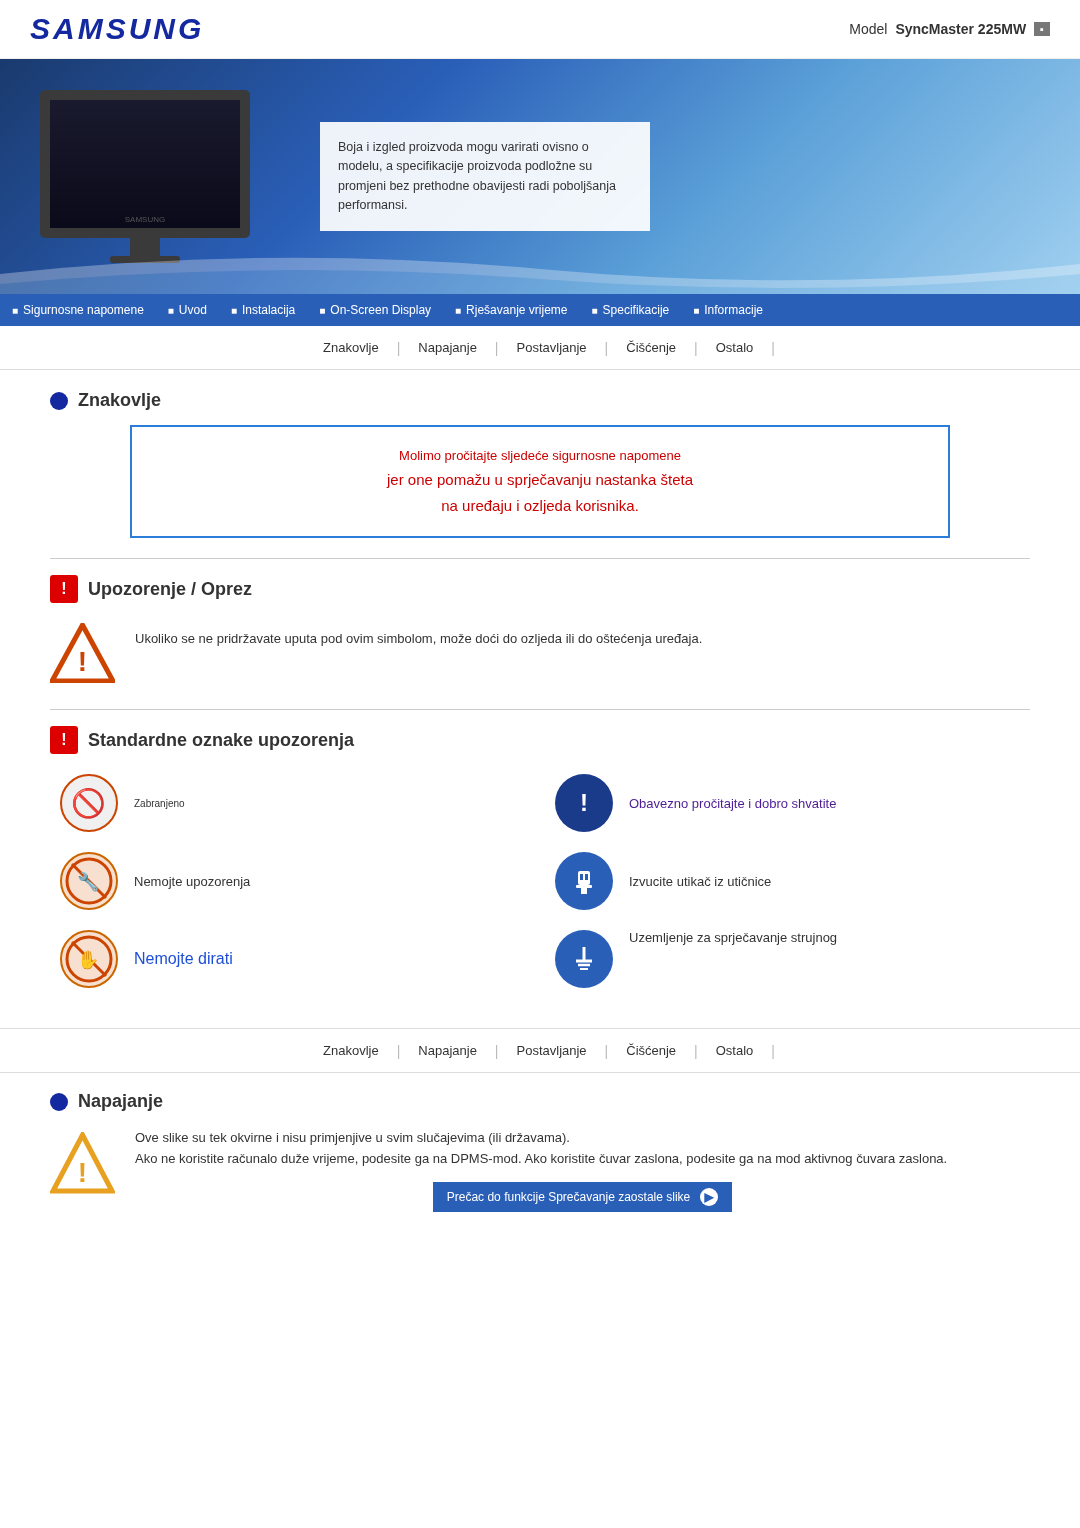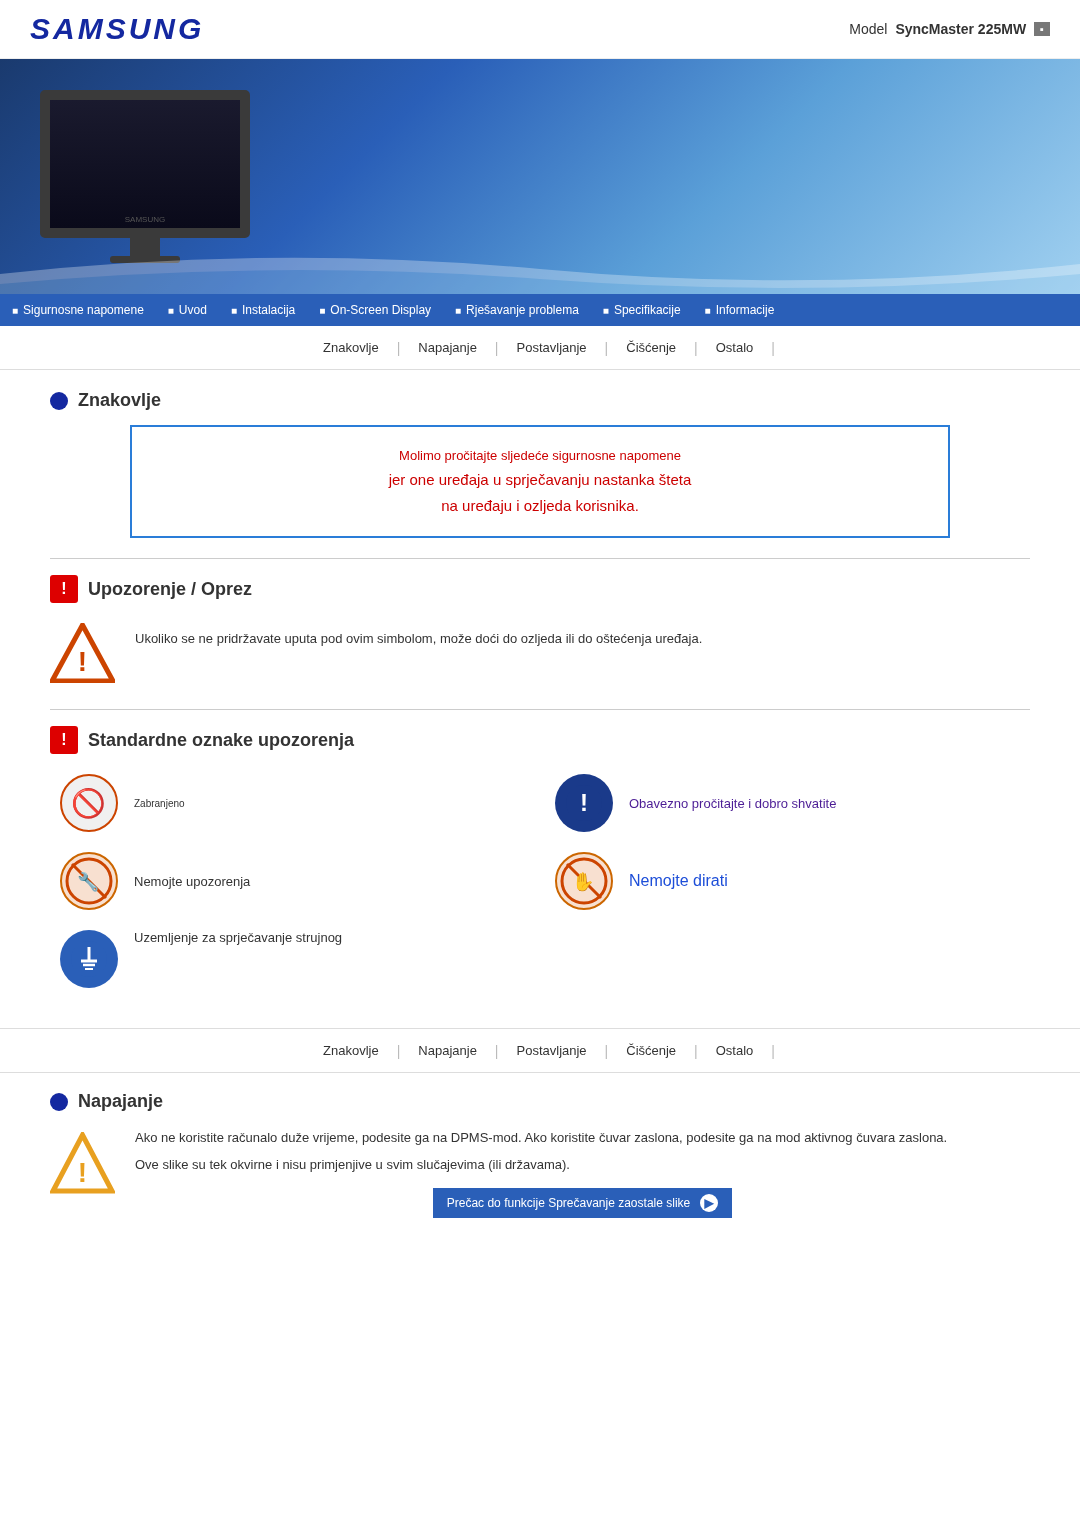--- a/index.html
+++ b/index.html
@@ -21,20 +21,23 @@
 
   <div style="margin-left:40px; flex-shrink:0;">
     <div style="width:210px; height:148px; background:#0a0a0a; border:10px solid #3a3a3a; border-radius:5px; position:relative;">
       <div style="position:absolute; bottom:4px; left:50%; transform:translateX(-50%); font-size:8px; color:#555;">SAMSUNG</div>
       <div style="width:100%; height:100%; background:linear-gradient(180deg,#1a1a2e,#0a0a1a);"></div>
     </div>
     <div style="width:30px; height:18px; background:#3a3a3a; margin:0 auto;"></div>
     <div style="width:70px; height:7px; background:#3a3a3a; margin:0 auto; border-radius:3px;"></div>
   </div>
 
+  <div style="background:rgba(255,255,255,0.92); padding:16px 18px; max-width:330px; margin-left:70px; font-size:12.5px; line-height:1.55; color:#333;">
+    <span>Boja i izgled proizvoda mogu varirati ovisno o modelu, a specifikacije proizvoda podložne su promjeni bez prethodne obavijesti radi poboljšanja performansi.</span>
+  </div>
 
   <div style="position:absolute; bottom:0; left:0; right:0; height:50px; opacity:0.3;">
     <svg viewBox="0 0 1080 50" preserveAspectRatio="none" width="100%" height="100%">
       <path d="M0,30 Q270,0 540,25 Q810,50 1080,20 L1080,50 L0,50 Z" fill="#fff"></path>
       <path d="M0,40 Q270,15 540,35 Q810,55 1080,30 L1080,50 L0,50 Z" fill="#aad4f0"></path>
     </svg>
   </div>
 </div>
 
 <div style="background:#2a5fb8; display:flex; align-items:center; padding:0; position:relative;">
@@ -49,21 +52,21 @@
   <div style="color:#fff; padding:9px 12px; font-size:12px; display:flex; align-items:center; gap:5px; cursor:pointer;">
     <span style="font-size:10px;">■</span>
     <span>Instalacija</span>
   </div>
   <div style="color:#fff; padding:9px 12px; font-size:12px; display:flex; align-items:center; gap:5px; cursor:pointer;">
     <span style="font-size:10px;">■</span>
     <span>On-Screen Display</span>
   </div>
   <div style="color:#fff; padding:9px 12px; font-size:12px; display:flex; align-items:center; gap:5px; cursor:pointer;">
     <span style="font-size:10px;">■</span>
-    <span>Rješavanje problema</span>
+    <span>Rješavanje vrijeme</span>
   </div>
   <div style="color:#fff; padding:9px 12px; font-size:12px; display:flex; align-items:center; gap:5px; cursor:pointer;">
     <span style="font-size:10px;">■</span>
     <span>Specifikacije</span>
   </div>
   <div style="color:#fff; padding:9px 12px; font-size:12px; display:flex; align-items:center; gap:5px; cursor:pointer;">
     <span style="font-size:10px;">■</span>
     <span>Informacije</span>
   </div>
 
@@ -83,21 +86,21 @@
 </div>
 
 <div style="padding:20px 50px 0 50px;">
   <div style="display:flex; align-items:center; gap:10px; margin-bottom:14px;">
     <div style="width:18px; height:18px; background:#1428A0; border-radius:50; border-radius:50%;"></div>
     <h2 style="font-size:18px; font-weight:bold; color:#333;">Znakovlje</h2>
   </div>
 
   <div style="border:2px solid #2a7dd8; padding:18px 20px; text-align:center; margin:0 80px 20px 80px;">
     <p style="color:#c00; font-size:13px; line-height:1.7;">Molimo pročitajte sljedeće sigurnosne napomene</p>
-    <p style="color:#c00; font-size:15px; line-height:1.7;">jer one uređaja u sprječavanju nastanka šteta</p>
+    <p style="color:#c00; font-size:15px; line-height:1.7;">jer one pomažu u sprječavanju nastanka šteta</p>
     <p style="color:#c00; font-size:15px; line-height:1.7;text-align:center;">na uređaju i ozljeda korisnika.</p>
   </div>
 </div>
 
 <hr style="border:none; border-top:1px solid #ccc; margin:16px 50px;">
 
 <div style="padding:0 50px 10px 50px;">
   <div style="display:flex; align-items:center; gap:10px; margin-bottom:16px;">
     <div style="width:28px; height:28px; background:#d00; border-radius:3px; display:flex; align-items:center; justify-content:center; color:#fff; font-weight:bold; font-size:16px;">!</div>
     <h2 style="font-size:18px; font-weight:bold; color:#333;">Upozorenje / Oprez</h2>
@@ -144,20 +147,33 @@
       <div style="width:58px; height:58px; border-radius:50%; background:#f8e0d0; border:2px solid #cc6600; display:flex; align-items:center; justify-content:center; flex-shrink:0; position:relative; overflow:hidden;">
         <svg width="50" height="50" viewBox="0 0 50 50">
           <circle cx="25" cy="25" r="22" fill="none" stroke="#cc4400" stroke-width="3"></circle>
           <line x1="8" y1="8" x2="42" y2="42" stroke="#cc4400" stroke-width="3"></line>
           <text x="25" y="32" text-anchor="middle" font-size="18" fill="#cc4400">🔧</text>
         </svg>
       </div>
       <span style="font-size:13px; color:#333;">Nemojte upozorenja</span>
     </div>
 
+    <div style="display:flex; align-items:center; gap:16px;">
+      <div style="width:58px; height:58px; border-radius:50%; background:#2a5fb8; display:flex; align-items:center; justify-content:center; flex-shrink:0;">
+        <svg width="40" height="40" viewBox="0 0 40 40">
+          <circle cx="20" cy="20" r="18" fill="#2a5fb8"></circle>
+          <rect x="14" y="10" width="12" height="14" rx="2" fill="#fff"></rect>
+          <rect x="16" y="13" width="3" height="6" fill="#2a5fb8"></rect>
+          <rect x="21" y="13" width="3" height="6" fill="#2a5fb8"></rect>
+          <rect x="12" y="24" width="16" height="3" rx="1" fill="#fff"></rect>
+          <rect x="17" y="27" width="6" height="6" fill="#fff"></rect>
+        </svg>
+      </div>
+      <span style="font-size:13px; color:#333;">Izvucite utikač iz utičnice</span>
+    </div>
 
     <div style="display:flex; align-items:center; gap:16px;">
       <div style="width:58px; height:58px; border-radius:50%; background:#f8e0d0; border:2px solid #cc6600; display:flex; align-items:center; justify-content:center; flex-shrink:0; overflow:hidden;">
         <svg width="50" height="50" viewBox="0 0 50 50">
           <circle cx="25" cy="25" r="22" fill="none" stroke="#cc4400" stroke-width="3"></circle>
           <line x1="8" y1="8" x2="42" y2="42" stroke="#cc4400" stroke-width="3"></line>
           <text x="25" y="32" text-anchor="middle" font-size="18" fill="#cc4400">✋</text>
         </svg>
       </div>
       <span style="font-size:16px; color:#1d4ed8;">Nemojte dirati</span>
@@ -200,22 +216,22 @@
 
   <div style="display:flex; align-items:flex-start; gap:20px;">
 
     <div style="position:relative; width:65px; height:62px; flex-shrink:0; margin-top:4px;">
       <svg width="65" height="62" viewBox="0 0 65 62">
         <polygon points="32.5,3 62,59 3,59" fill="none" stroke="#e8a020" stroke-width="5"></polygon>
         <text x="32.5" y="50" text-anchor="middle" font-size="28" font-weight="bold" fill="#e8a020">!</text>
       </svg>
     </div>
     <div style="flex:1;">
+      <p style="font-size:13px; color:#333; line-height:1.6;">Ove slike su tek okvirne i nisu primjenjive u svim slučajevima (ili državama).</p>
       <p style="font-size:13px; color:#333; line-height:1.6; margin-bottom:6px;">Ako ne koristite računalo duže vrijeme, podesite ga na DPMS-mod. Ako koristite čuvar zaslona, podesite ga na mod aktivnog čuvara zaslona.</p>
-      <p style="font-size:13px; color:#333; line-height:1.6;">Ove slike su tek okvirne i nisu primjenjive u svim slučajevima (ili državama).</p>
       <div style="display:flex; align-items:center; justify-content:center; margin-top:12px;">
         <div style="display:inline-flex; align-items:center; gap:10px; background:#2a5fb8; color:#fff; padding:6px 14px; font-size:12px; cursor:pointer;">
           <span>Prečac do funkcije Sprečavanje zaostale slike</span>
           <div style="width:18px; height:18px; background:#fff; border-radius:50%; display:flex; align-items:center; justify-content:center; color:#2a5fb8; font-weight:bold; font-size:12px;">▶</div>
         </div>
       </div>
     </div>
   </div>
 </div>
 

